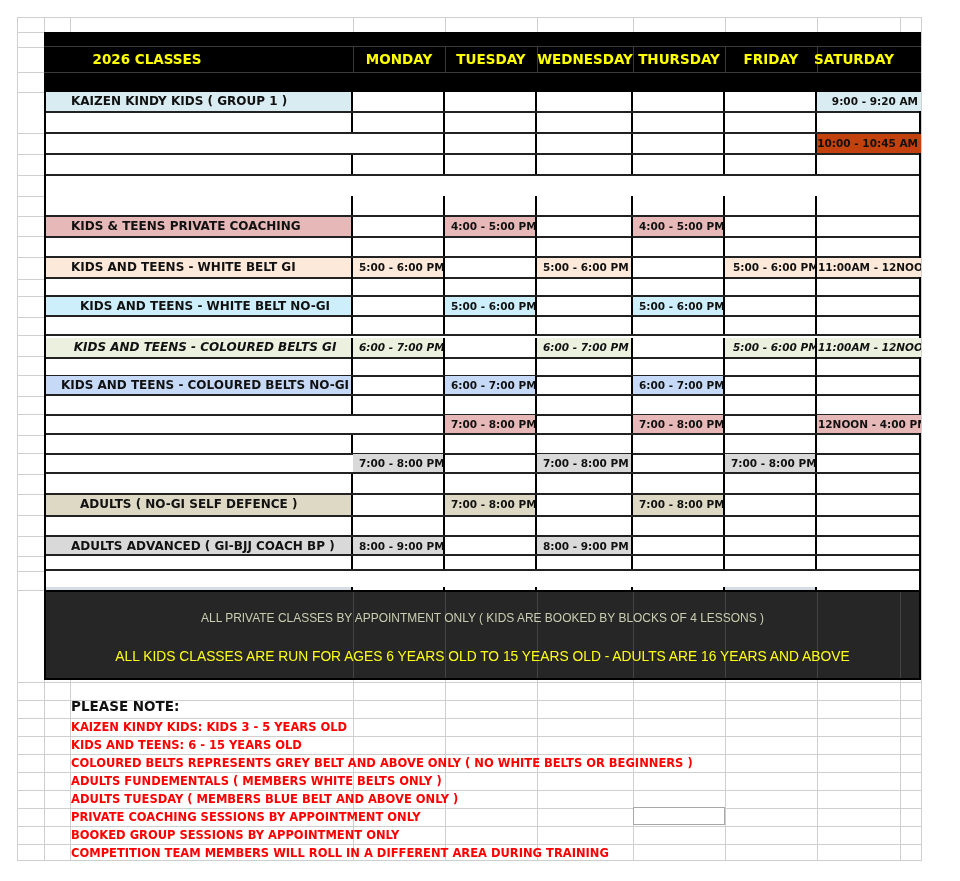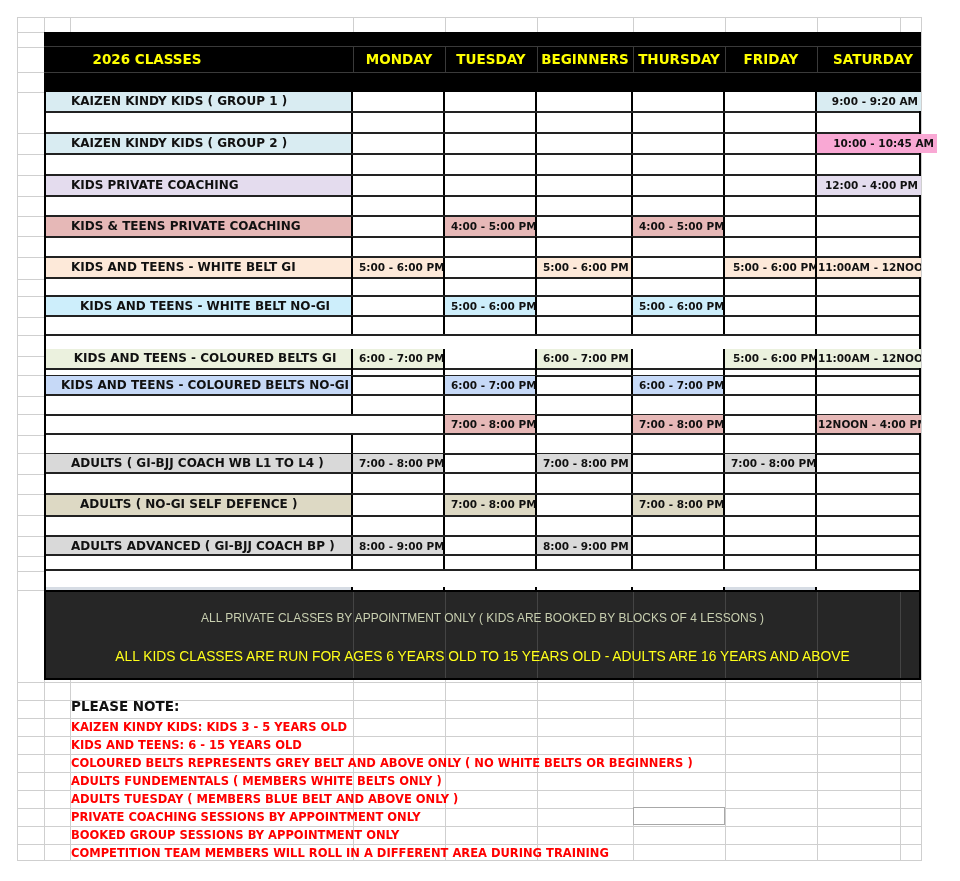--- a/index.html
+++ b/index.html
@@ -102,24 +102,24 @@
   <div class="hline" style="top:40px"></div>
   <div class="vline" style="left:309px"></div>
   <div class="vline" style="left:401px"></div>
   <div class="vline" style="left:493px"></div>
   <div class="vline" style="left:589px"></div>
   <div class="vline" style="left:681px"></div>
   <div class="vline" style="left:773px"></div>
   <div class="hcell" style="left:0;width:206px">2026 CLASSES</div>
   <div class="hcell" style="left:309px;width:92px">MONDAY</div>
   <div class="hcell" style="left:401px;width:92px">TUESDAY</div>
-  <div class="hcell" style="left:493px;width:96px">BEGINNERS</div>
+  <div class="hcell" style="left:493px;width:96px">WEDNESDAY</div>
   <div class="hcell" style="left:589px;width:92px">THURSDAY</div>
   <div class="hcell" style="left:681px;width:92px">FRIDAY</div>
-  <div class="hcell" style="left:773px;width:112px">SATURDAY</div>
+  <div class="hcell" style="left:754px;width:112px">SATURDAY</div>
 </div>
 
 <div class="table" id="sched">
     <div class="row" style="top: 0px; height: 21px;">
       <div class="cell" style="left: 0px; width: 307px; background: rgb(217, 236, 242);">
         <div class="cls-label">KAIZEN KINDY KIDS ( GROUP 1 )</div>
       </div>
       <div class="cell" style="left: 307px; width: 92px;">
         <div class="time"></div>
       </div>
@@ -142,73 +142,47 @@
     <div class="row" style="top: 21px; height: 21px;">
       <div class="cell" style="left: 0px; width: 307px;"></div>
       <div class="cell" style="left: 307px; width: 92px;"></div>
       <div class="cell" style="left: 399px; width: 92px;"></div>
       <div class="cell" style="left: 491px; width: 96px;"></div>
       <div class="cell" style="left: 587px; width: 92px;"></div>
       <div class="cell" style="left: 679px; width: 92px;"></div>
       <div class="cell last" style="left: 771px; width: 104px;"></div>
     </div>
     <div class="row" style="top: 42px; height: 21px;">
-      <div class="cell" style="left: 0px; width: 307px; background: rgb(217, 236, 242);">
-        <div class="cls-label">KAIZEN KINDY KIDS ( GROUP 2 )</div>
-      </div>
-      <div class="cell" style="left: 307px; width: 92px;">
-        <div class="time"></div>
-      </div>
-      <div class="cell" style="left: 399px; width: 92px;">
-        <div class="time"></div>
-      </div>
-      <div class="cell" style="left: 491px; width: 96px;">
-        <div class="time"></div>
-      </div>
-      <div class="cell" style="left: 587px; width: 92px;">
-        <div class="time"></div>
-      </div>
-      <div class="cell" style="left: 679px; width: 92px;">
-        <div class="time"></div>
-      </div>
-      <div class="cell last" style="left: 771px; width: 120px; background: #f9a8d4;">
+      <div class="cell" style="left: 307px; width: 92px;">
+        <div class="time"></div>
+      </div>
+      <div class="cell" style="left: 399px; width: 92px;">
+        <div class="time"></div>
+      </div>
+      <div class="cell" style="left: 491px; width: 96px;">
+        <div class="time"></div>
+      </div>
+      <div class="cell" style="left: 587px; width: 92px;">
+        <div class="time"></div>
+      </div>
+      <div class="cell" style="left: 679px; width: 92px;">
+        <div class="time"></div>
+      </div>
+      <div class="cell last" style="left: 771px; width: 104px; background: #c2410c;">
         <div class="time right">10:00 - 10:45 AM</div>
       </div>
     </div>
     <div class="row" style="top: 63px; height: 21px;">
       <div class="cell" style="left: 0px; width: 307px;"></div>
       <div class="cell" style="left: 307px; width: 92px;"></div>
       <div class="cell" style="left: 399px; width: 92px;"></div>
       <div class="cell" style="left: 491px; width: 96px;"></div>
       <div class="cell" style="left: 587px; width: 92px;"></div>
       <div class="cell" style="left: 679px; width: 92px;"></div>
       <div class="cell last" style="left: 771px; width: 104px;"></div>
-    </div>
-    <div class="row" style="top: 84px; height: 21px;">
-      <div class="cell" style="left: 0px; width: 307px; background: rgb(228, 220, 238);">
-        <div class="cls-label">KIDS PRIVATE COACHING</div>
-      </div>
-      <div class="cell" style="left: 307px; width: 92px;">
-        <div class="time"></div>
-      </div>
-      <div class="cell" style="left: 399px; width: 92px;">
-        <div class="time"></div>
-      </div>
-      <div class="cell" style="left: 491px; width: 96px;">
-        <div class="time"></div>
-      </div>
-      <div class="cell" style="left: 587px; width: 92px;">
-        <div class="time"></div>
-      </div>
-      <div class="cell" style="left: 679px; width: 92px;">
-        <div class="time"></div>
-      </div>
-      <div class="cell last" style="left: 771px; width: 104px; background: rgb(228, 220, 238);">
-        <div class="time right">12:00 - 4:00 PM</div>
-      </div>
     </div>
     <div class="row" style="top: 104px; height: 21px;">
       <div class="cell" style="left: 0px; width: 307px;"></div>
       <div class="cell" style="left: 307px; width: 92px;"></div>
       <div class="cell" style="left: 399px; width: 92px;"></div>
       <div class="cell" style="left: 491px; width: 96px;"></div>
       <div class="cell" style="left: 587px; width: 92px;"></div>
       <div class="cell" style="left: 679px; width: 92px;"></div>
       <div class="cell last" style="left: 771px; width: 104px;"></div>
     </div>
@@ -301,21 +275,21 @@
     </div>
     <div class="row" style="top: 224px; height: 20px;">
       <div class="cell" style="left: 0px; width: 307px;"></div>
       <div class="cell" style="left: 307px; width: 92px;"></div>
       <div class="cell" style="left: 399px; width: 92px;"></div>
       <div class="cell" style="left: 491px; width: 96px;"></div>
       <div class="cell" style="left: 587px; width: 92px;"></div>
       <div class="cell" style="left: 679px; width: 92px;"></div>
       <div class="cell last" style="left: 771px; width: 104px;"></div>
     </div>
-    <div class="row" style="top: 257px; height: 21px;">
+    <div class="row" style="top: 246px; height: 21px; font-style: italic;">
       <div class="cell" style="left: 0px; width: 307px; background: rgb(235, 241, 222);">
         <div class="cls-label center">KIDS AND TEENS - COLOURED BELTS GI</div>
       </div>
       <div class="cell" style="left: 307px; width: 92px; background: rgb(235, 241, 222);">
         <div class="time">6:00 - 7:00 PM</div>
       </div>
       <div class="cell" style="left: 399px; width: 92px;">
         <div class="time"></div>
       </div>
       <div class="cell" style="left: 491px; width: 96px; background: rgb(235, 241, 222);">
@@ -395,23 +369,20 @@
     <div class="row" style="top: 343px; height: 20px;">
       <div class="cell" style="left: 0px; width: 307px;"></div>
       <div class="cell" style="left: 307px; width: 92px;"></div>
       <div class="cell" style="left: 399px; width: 92px;"></div>
       <div class="cell" style="left: 491px; width: 96px;"></div>
       <div class="cell" style="left: 587px; width: 92px;"></div>
       <div class="cell" style="left: 679px; width: 92px;"></div>
       <div class="cell last" style="left: 771px; width: 104px;"></div>
     </div>
     <div class="row" style="top: 362px; height: 20px;">
-      <div class="cell" style="left: 0px; width: 307px; background: rgb(217, 217, 217);">
-        <div class="cls-label">ADULTS ( GI-BJJ COACH WB L1 TO L4 )</div>
-      </div>
       <div class="cell" style="left: 307px; width: 92px; background: rgb(217, 217, 217);">
         <div class="time">7:00 - 8:00 PM</div>
       </div>
       <div class="cell" style="left: 399px; width: 92px;">
         <div class="time"></div>
       </div>
       <div class="cell" style="left: 491px; width: 96px; background: rgb(217, 217, 217);">
         <div class="time">7:00 - 8:00 PM</div>
       </div>
       <div class="cell" style="left: 587px; width: 92px;">

